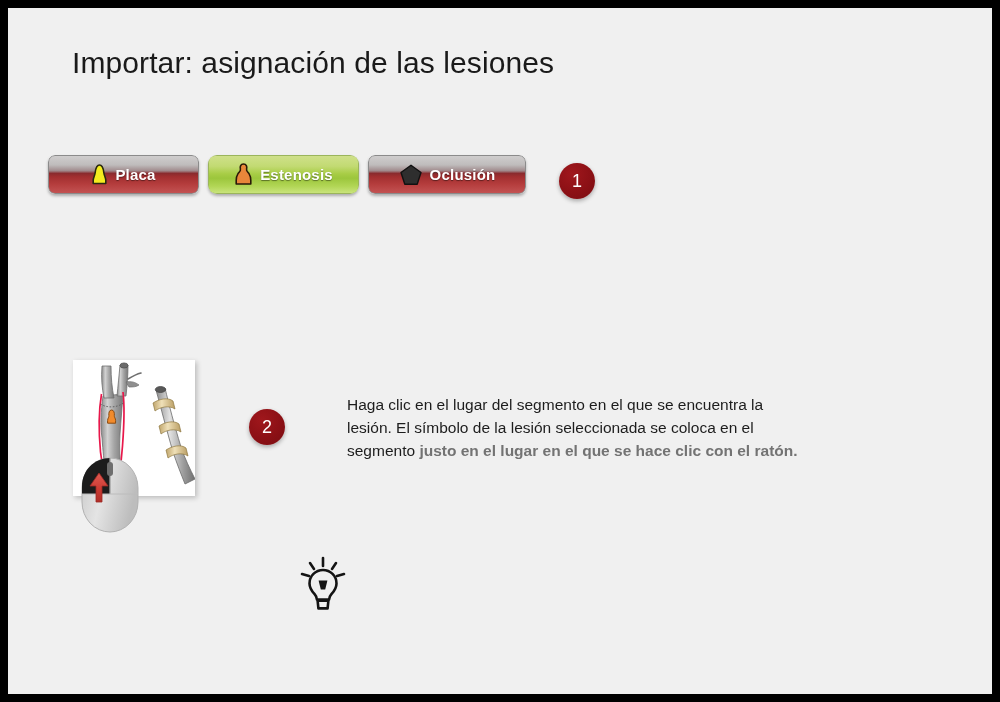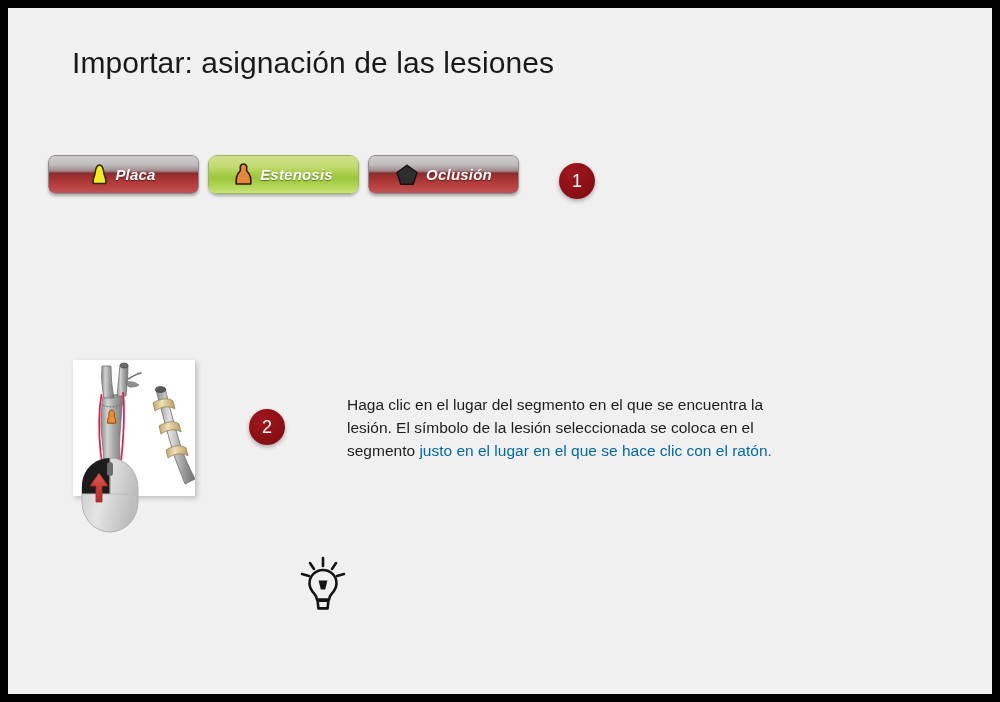--- a/index.html
+++ b/index.html
@@ -45,21 +45,20 @@
     box-shadow: 0 2px 3px rgba(0,0,0,0.28);
     overflow: hidden;
   }
   .lesion-btn .inner {
     position: absolute;
     inset: 0;
     border-radius: 7px;
     display: flex;
     align-items: center;
     justify-content: center;
-    font-style: italic;
   }
   .btn-red .inner {
     background: linear-gradient(to bottom,
        #cfcdcd 0%, #bfbcbc 24%, #a08a8c 40%,
        #8a2b2e 47%, #a12f30 56%, #b43c3c 75%, #c35353 100%);
     border: 1px solid #8b8b8b;
     box-sizing: border-box;
   }
   .btn-green .inner {
     background: linear-gradient(to bottom,
@@ -80,21 +79,21 @@
   }
   .lesion-btn .btn-icon {
     position: relative;
     z-index: 3;
     margin-right: 7px;
     display: block;
     line-height: 0;
   }
   #btn-placa   { left: 40px; }
   #btn-esten   { left: 200px; border-radius: 9px; }
-  #btn-oclu    { left: 360px; }
+  #btn-oclu    { left: 360px; padding-left: 7px; }
 
   
   .step-badge {
     position: absolute;
     width: 36px;
     height: 36px;
     border-radius: 50%;
     background: radial-gradient(circle at 36% 30%, #a0171c 0%, #8c1015 55%, #7a0d12 100%);
     box-shadow: 0 2px 4px rgba(0,0,0,0.30);
     color: #fff;
@@ -112,21 +111,21 @@
     position: absolute;
     color: #1d1d1d;
     font-size: 15.5px;
     line-height: 1.47;
   }
   #instr-1 { left: 626px; top: 143px; width: 270px; }
   #instr-2 { left: 339px; top: 386px; width: 460px; }
   #tip-text { left: 389px; top: 557px; width: 450px; }
   .b        { font-weight: bold; }
   .green    { color: #00a84f; font-weight: bold; }
-  .red      { color: #0369a1; font-weight: normal; }
+  .red      { color: #737373; font-weight: bold; }
 
   
   #illustration {
     position: absolute;
     left: 65px;
     top: 352px;
     width: 122px;
     height: 136px;
   }
   #illus-white {

